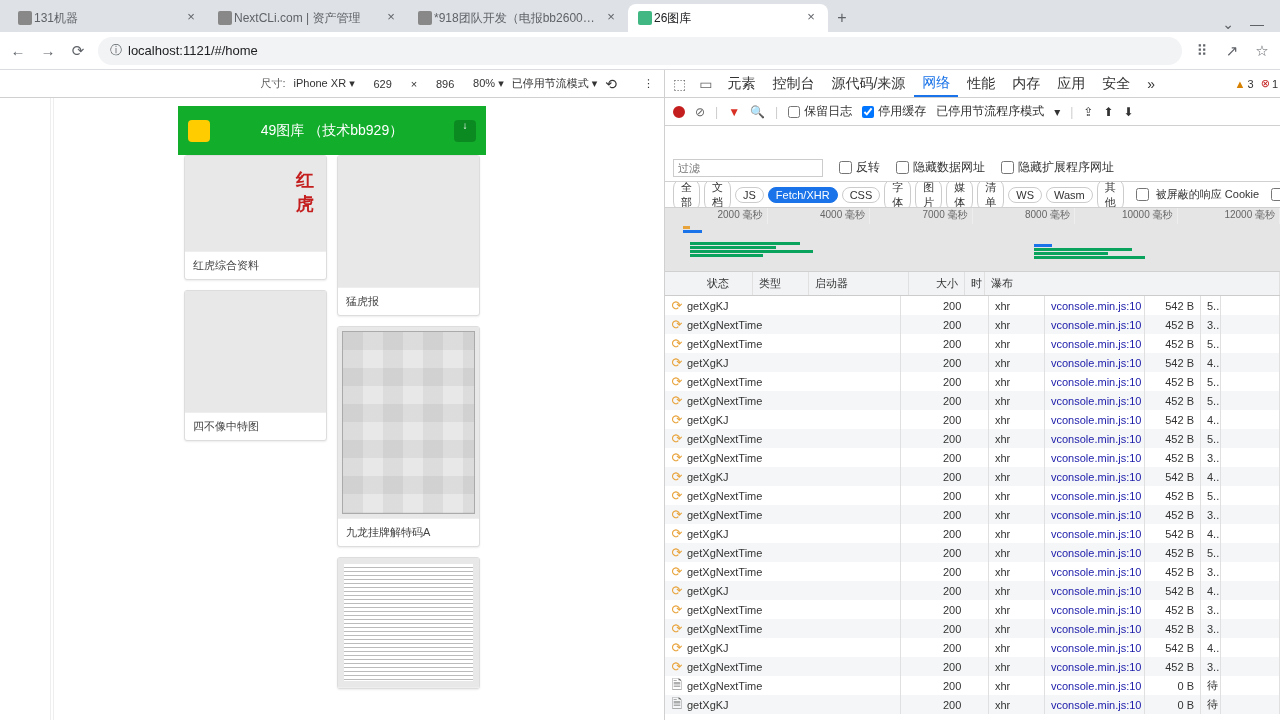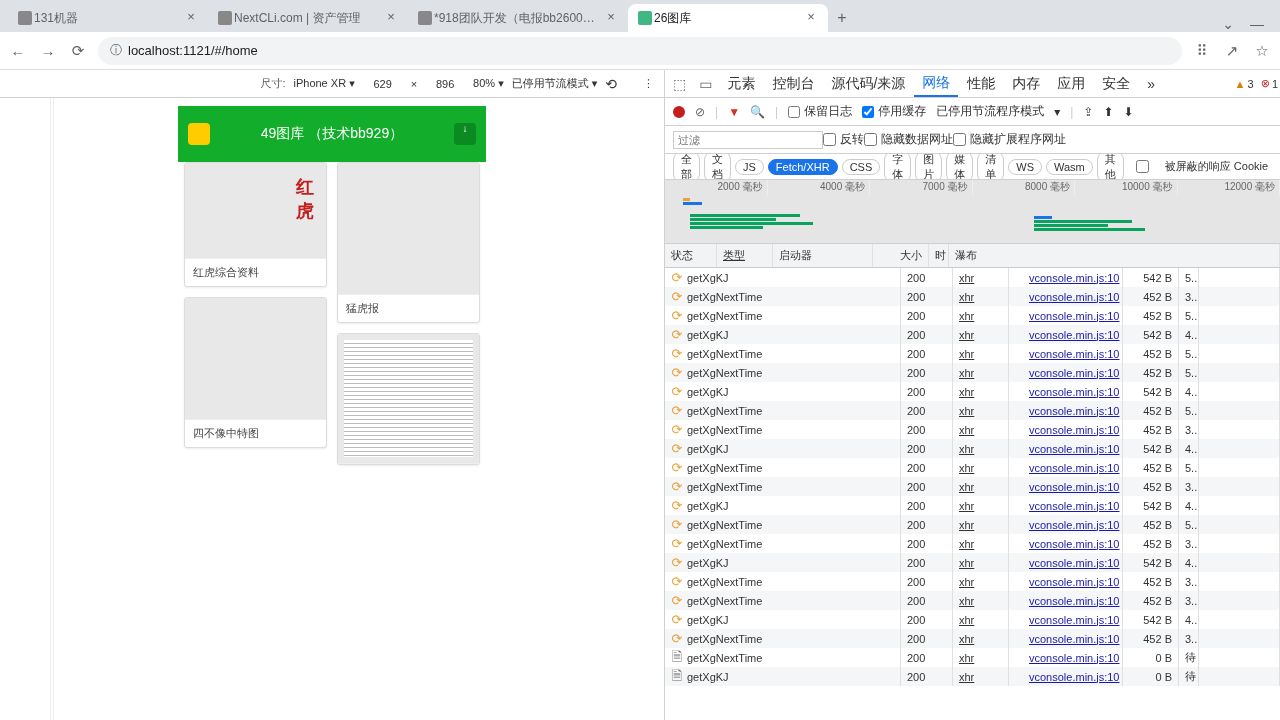--- a/index.html
+++ b/index.html
@@ -23,21 +23,21 @@
 .content{display:flex;height:650px;}
 .left-pane{width:664px;height:100%;background:#fff;display:flex;flex-direction:column;position:relative;}
 .device-bar{height:28px;border-bottom:1px solid #d0d0d0;display:flex;align-items:center;justify-content:flex-end;padding:0 10px;font-size:11px;color:#333;gap:8px;}
 .device-bar label{color:#555;}
 .device-select{font-size:11px;}
 .dim-input{width:40px;text-align:center;font-size:11px;}
 .dev-canvas{flex:1;background:#fff;display:flex;justify-content:center;padding-top:8px;overflow:hidden;}
 .sidebar-slit{position:absolute;left:50px;top:28px;bottom:0;width:4px;border-left:1px solid #eee;border-right:1px solid #eee;}
 
 .phone{width:308px;position:relative;}
-.phone-header{height:56px;background:#12ad2b;color:#fff;display:flex;align-items:center;justify-content:center;font-size:14px;font-weight:500;position:relative;}
+.phone-header{height:49px;background:#12ad2b;color:#fff;display:flex;align-items:center;justify-content:center;font-size:14px;font-weight:500;position:relative;}
 .phone-header .logo{position:absolute;left:10px;width:22px;height:22px;background:#ffcc00;border-radius:4px;}
 .phone-header .dl{position:absolute;right:10px;width:22px;height:22px;background:#0c8a22;border-radius:4px;}
 .phone-header .dl::after{content:"↓";color:#fff;font-size:10px;display:block;text-align:center;}
 .phone-body{display:flex;gap:10px;padding:0 6px;}
 .phone-col{flex:1;display:flex;flex-direction:column;gap:10px;}
 .card{border:1px solid #ddd;border-radius:3px;background:#fff;box-shadow:0 1px 2px rgba(0,0,0,.08);}
 .card .img{background:#e8e8e8;border-bottom:1px solid #eee;}
 .card .cap{font-size:11px;color:#444;padding:6px 8px;}
 .img-lines{background:repeating-linear-gradient(#fff,#fff 4px,#d5d5d5 4px,#d5d5d5 5px);position:relative;}
 .red-block{position:absolute;right:6px;top:12px;width:30px;display:flex;flex-direction:column;align-items:center;color:#c41e1e;font-size:18px;font-weight:bold;}
@@ -58,56 +58,56 @@
 .dt-tabs .warn .w{color:#d68100;}
 .dt-tabs .warn .e{color:#c41e1e;}
 
 .dt-toolbar{height:28px;border-bottom:1px solid #d0d0d0;display:flex;align-items:center;padding:0 8px;gap:10px;font-size:12px;}
 .dt-toolbar .rec{width:12px;height:12px;border:2px solid #c41e1e;border-radius:50%;background:#c41e1e;}
 .dt-toolbar .clr{color:#666;}
 .dt-toolbar .funnel{color:#d93025;}
 .dt-toolbar .checkbox-item{display:flex;align-items:center;gap:4px;}
 .dt-toolbar input[type=checkbox]{width:12px;height:12px;}
 
-.dt-filter-row{height:28px;border-bottom:1px solid #d0d0d0;display:flex;align-items:center;padding:0 8px;}
+.dt-filter-row{height:28px;border-bottom:1px solid #d0d0d0;display:flex;align-items:center;padding:0 8px;gap:16px;margin-top:28px;}
 .dt-filter-row input[type=text]{width:150px;height:18px;border:1px solid #ccc;padding:0 4px;font-size:11px;}
 .dt-filter-row .checkbox-item{display:flex;align-items:center;gap:4px;font-size:12px;}
 
 .dt-typerow{height:26px;border-bottom:1px solid #d0d0d0;display:flex;align-items:center;padding:0 8px;gap:4px;flex-wrap:nowrap;overflow:hidden;}
 .type-pill{padding:1px 7px;border:1px solid #ccc;border-radius:10px;font-size:11px;color:#333;}
 .type-pill.active{background:#1a73e8;color:#fff;border-color:#1a73e8;}
-.dt-typerow .checkbox-item{display:flex;gap:16px;font-size:11px;margin-left:8px;white-space:nowrap;}
+.dt-typerow .checkbox-item{display:flex;gap:7px;font-size:11px;margin-left:8px;white-space:nowrap;}
 
 .dt-third{height:24px;border-bottom:1px solid #d0d0d0;display:flex;align-items:center;padding:0 8px;gap:6px;}
 
 .waterfall{height:64px;border-bottom:1px solid #d0d0d0;position:relative;background:#e5e5e5;}
 .wf-ticks{position:absolute;top:0;left:0;right:0;height:16px;display:flex;font-size:10px;color:#666;}
 .wf-ticks span{flex:1;text-align:right;padding-right:4px;border-right:1px solid #eee;}
 .wf-bars{position:absolute;top:18px;left:0;right:0;bottom:0;}
 .wf-bar{position:absolute;height:3px;background:#0aa35e;}
 .wf-bar.blue{background:#1a73e8;}
 .wf-bar.orange{background:#e8a33a;}
 
 .net-header{height:24px;border-bottom:1px solid #ccc;display:flex;background:#f1f3f4;font-size:11px;color:#333;}
 .net-header>div,.net-row>div{padding:0 6px;display:flex;align-items:center;overflow:hidden;white-space:nowrap;border-right:1px solid #e0e0e0;}
 .col-name{width:236px;}
-.col-status{width:52px;}
-.col-type{width:56px;text-decoration:underline;}
+.col-status{width:52px;margin-left:36px;}
+.col-type{width:56px;}
 .col-init{width:100px;}
 .col-size{width:56px;justify-content:flex-end;}
 .col-time{width:20px;}
 .col-wf{flex:1;}
 
 .net-body{flex:1;overflow-y:auto;}
 .net-row{height:19px;display:flex;font-size:11px;color:#333;}
 .net-row:nth-child(even){background:#f5f6f7;}
 .net-row .col-name{color:#333;gap:4px;}
 .net-row .req-icon{width:12px;height:12px;display:inline-flex;align-items:center;justify-content:center;color:#e8a33a;font-size:13px;}
 .net-row .req-icon.doc{color:#666;}
-.net-row .col-init{color:#1a1aaa;text-decoration:underline;margin-left:14px;}
+.net-row .col-init{color:#1a1aaa;}
 </style>
 </head>
 <body>
 
 <div class="tab-strip" id="tab-strip">
     <div class="tab">
       <span class="favicon "></span>
       <span class="tab-title">131机器</span>
       <span class="close">×</span>
     </div>
@@ -185,20 +185,24 @@
                 <div class="img img-pig" style="height: 122px;"></div>
                 <div class="cap">四不像中特图</div>
               </div>
             </div>
           <div class="phone-col" id="col-right">
               <div class="card">
                 <div class="img img-red" style="height: 132px;"></div>
                 <div class="cap">猛虎报</div>
               </div>
               <div class="card">
+                <div class="img img-grid" style="height: 192px;"></div>
+                <div class="cap">九龙挂牌解特码A</div>
+              </div>
+              <div class="card">
                 <div class="img img-news" style="height: 130px;"></div>
               </div>
             </div>
         </div>
       </div>
     </div>
   </div>
 
   <div class="devtools">
     <div class="dt-tabs" id="dt-tabs">

